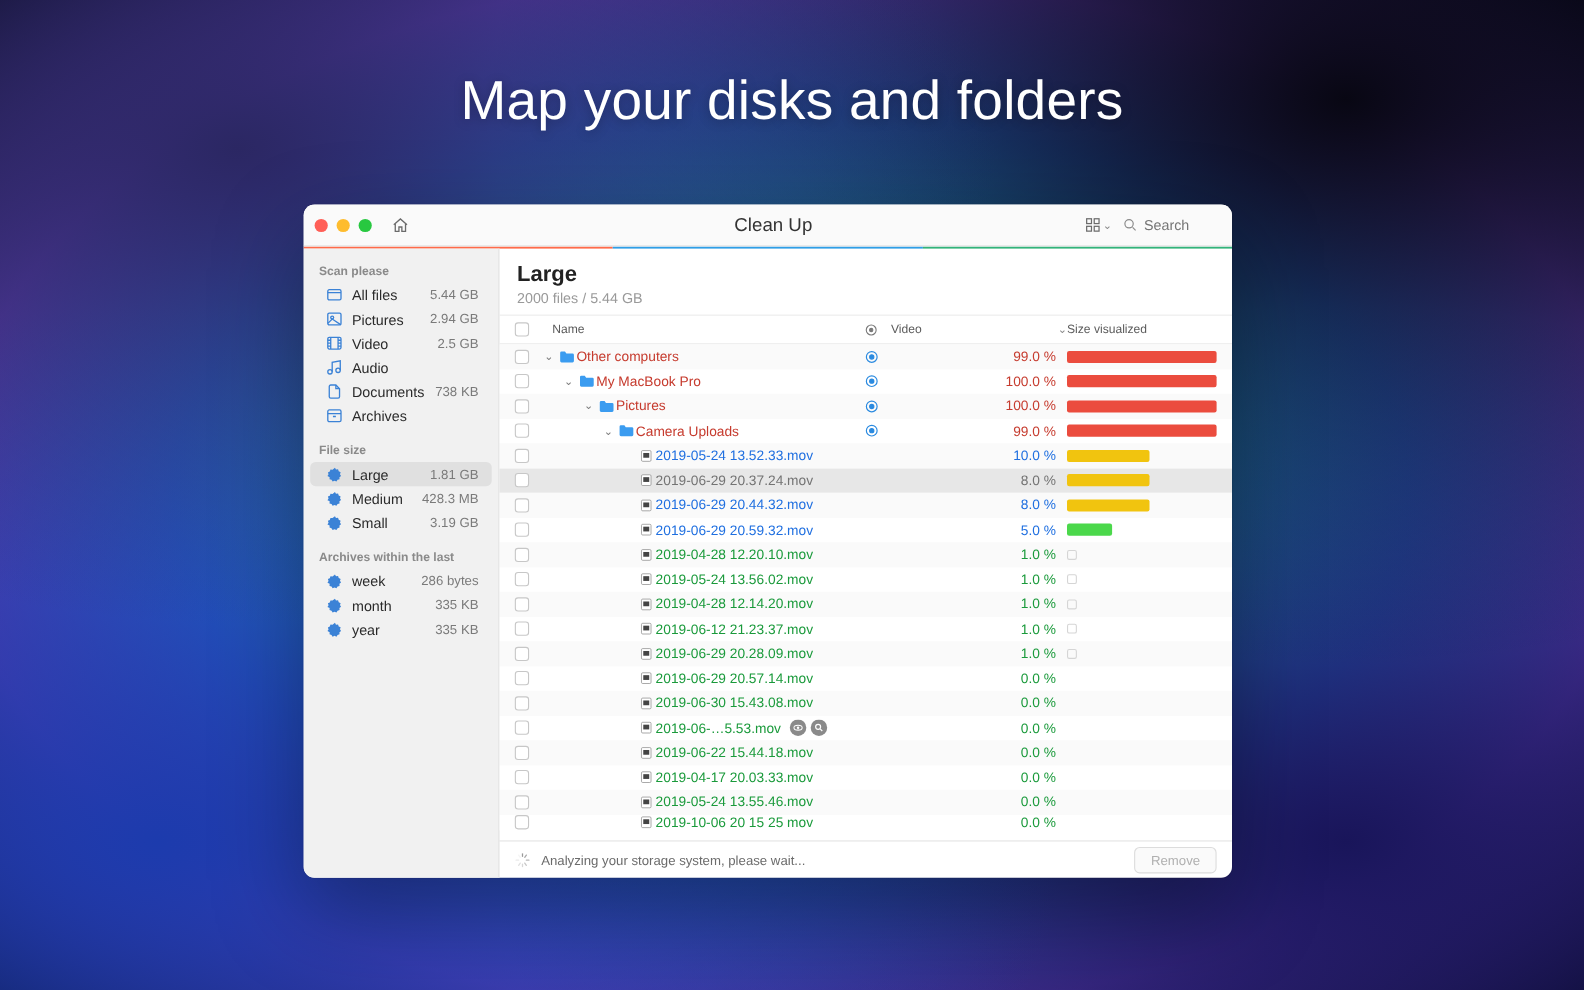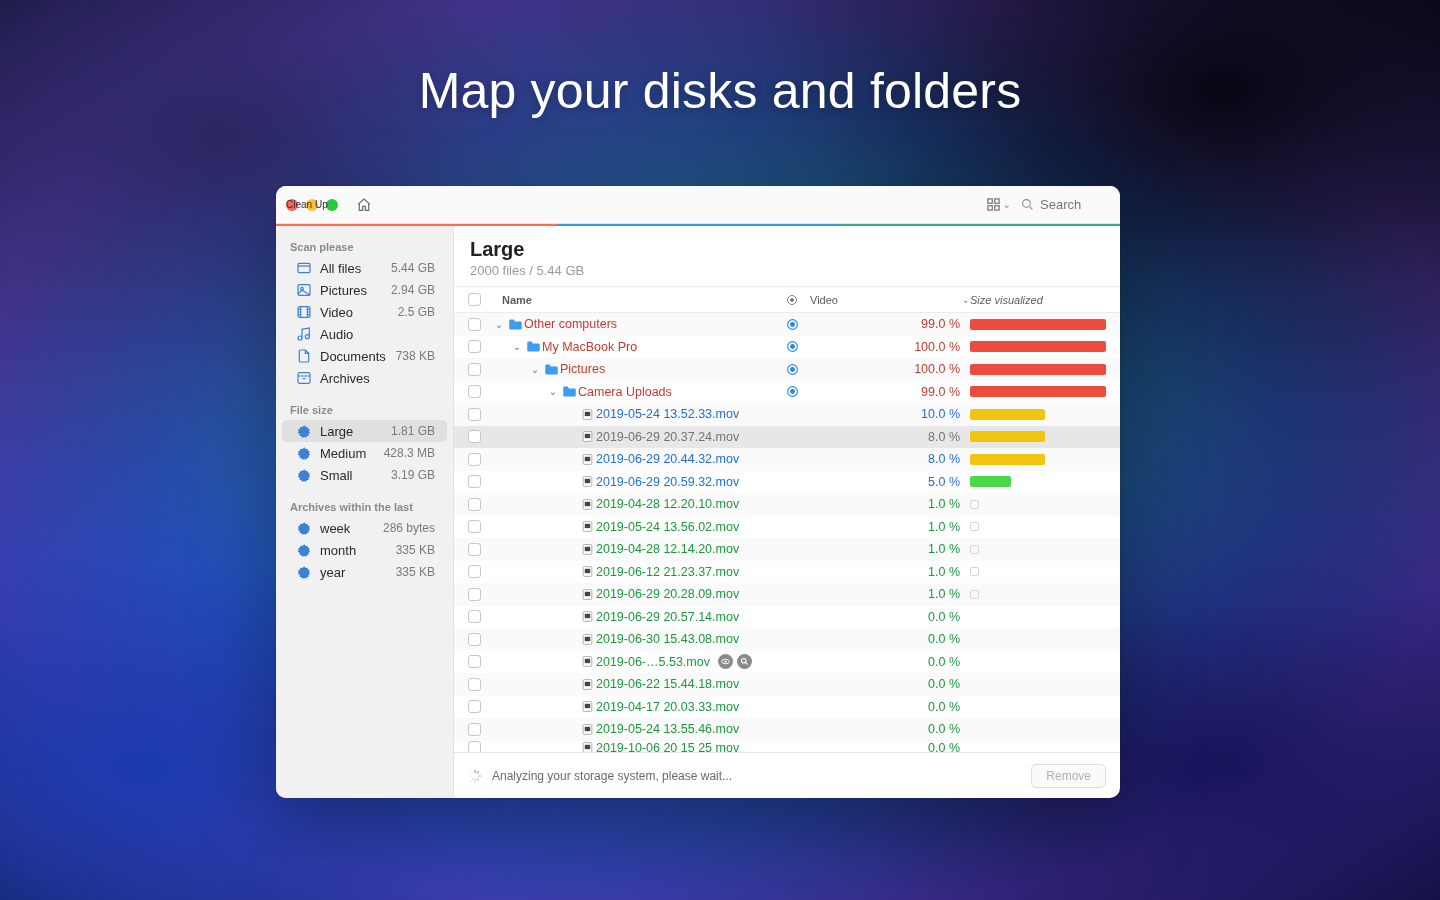--- a/index.html
+++ b/index.html
@@ -23,64 +23,64 @@
     display: flex; flex-direction: column;
   }
   .toolbar {
     height: 38px; display: flex; align-items: center; padding: 0 10px;
     border-bottom: 1px solid #e3e3e3; position: relative; background:#fafafa;
   }
   .traffic { display:flex; gap:8px; margin-right:14px; }
   .tl { width:12px; height:12px; border-radius:50%; }
   .tl.red{background:#ff5f57;} .tl.yellow{background:#febc2e;} .tl.green{background:#28c840;}
   .icon-btn { width:24px; height:24px; display:flex; align-items:center; justify-content:center; border-radius:4px; }
-  .toolbar-center { position:absolute; left:10px; right:0; text-align:left; font-size:10px; color:#333; pointer-events:none;}
+  .toolbar-center { position:absolute; left:10px; right:0; text-align:center; font-size:17px; color:#333; pointer-events:none;}
   .toolbar-right { margin-left:auto; display:flex; align-items:center; gap:10px; }
   .search { display:flex; align-items:center; gap:6px; font-size:13px; color:#9b9b9b;}
   .search input { border:none; outline:none; font-size:13px; width:70px; background:transparent;}
   .accent-bar { height:2px; display:flex; }
   .accent-bar > div { flex:1; }
   .main { flex:1; display:flex; min-height:0; }
   .sidebar { width:178px; background:#f1f1f1; border-right:1px solid #e3e3e3; padding:10px 0 0 0; font-size:13px; overflow:auto;}
   .side-head { color:#8a8a8a; font-size:11px; font-weight:600; padding:5px 14px 4px; }
   .side-item { display:flex; align-items:center; padding:3px 12px 3px 14px; gap:8px; color:#2a2a2a; border-radius:5px; margin:0 6px; position:relative;}
   .side-item.active { background:#e0e0e0; }
   .side-item .sz { margin-left:auto; color:#7a7a7a; font-size:12px; }
   .side-icon { width:16px; height:16px; display:flex; align-items:center; justify-content:center; flex-shrink:0;}
   .content { flex:1; display:flex; flex-direction:column; min-width:0;}
   .content-head { padding:12px 16px 8px; }
   .content-head h1 { font-size:20px; font-weight:700; color:#222; }
   .content-head .sub { font-size:13px; color:#9a9a9a; margin-top:2px;}
   .columns { display:flex; align-items:center; border-top:1px solid #ececec; border-bottom:1px solid #ececec; font-size:11px; color:#5b5b5b; padding:6px 14px; gap:0;}
   .col-check{width:24px;}
   .col-indent{width:10px;}
-  .col-name{flex:1;font-weight:bold;}
+  .col-name{flex:1;}
   .col-dot{width:24px; text-align:center;}
   .col-size{width:160px; display:flex; align-items:center; gap:6px;}
-  .col-viz{width:136px;font-style:italic;}
+  .col-viz{width:136px;}
   .rows { flex:1; overflow:auto; }
   .row { display:flex; align-items:center; font-size:12.5px; padding:0 14px; height:22.5px; position:relative;}
   .row:nth-child(odd){ background:#fafafa; }
   .row:nth-child(even){ background:#ffffff; }
   .row.sel { background:#e7e7e7 !important; }
   .row .cb { width:24px; display:flex; align-items:center; }
   .row .chk { width:13px; height:13px; border:1px solid #c7c7c7; border-radius:3px; background:#fff;}
   .row .indent { flex-shrink:0; }
   .row .disclose { width:14px; text-align:center; color:#7a7a7a; font-size:10px; cursor:pointer;}
   .row .ficon { width:18px; display:flex; justify-content:center; }
   .row .name { flex:1; white-space:nowrap; overflow:hidden; text-overflow:ellipsis; padding-right:6px;}
   .row .dot { width:24px; text-align:center; }
   .row .size { width:160px; text-align:right; padding-right:10px; font-variant-numeric: tabular-nums;}
   .row .viz { width:136px; display:flex; align-items:center; }
   .bar { height:11px; border-radius:2px; }
   .tiny-box { width:9px; height:9px; border:1px solid #d5d5d5; border-radius:2px; display:inline-block;}
   .c-red{color:#c63b2e;} .c-blue{color:#1f6fe0;} .c-green{color:#1a9a3b;} .c-dark{color:#737373;}
   .hover-icons { display:inline-flex; gap:4px; margin-left:8px; }
   .hover-icons span { width:15px; height:15px; background:#8a8a8a; border-radius:50%; display:flex; align-items:center; justify-content:center; color:#fff; font-size:9px;}
-  .footer { height:46px; border-top:1px solid #e3e3e3; display:flex; align-items:center; padding:0 14px; font-size:12px; color:#6b6b6b; }
+  .footer { height:34px; border-top:1px solid #e3e3e3; display:flex; align-items:center; padding:0 14px; font-size:12px; color:#6b6b6b; }
   .footer .spinner { width:14px; height:14px; margin-right:10px; }
   .footer .btn { margin-left:auto; border:1px solid #dcdcdc; background:#fafafa; color:#b0b0b0; padding:4px 14px; border-radius:5px; font-size:12px;}
   svg { display:block; }
   .chev { font-size:10px; color:#888;}
 </style>
 </head>
 <body>
 
 <div class="hero-title">Map your disks and folders</div>
 

